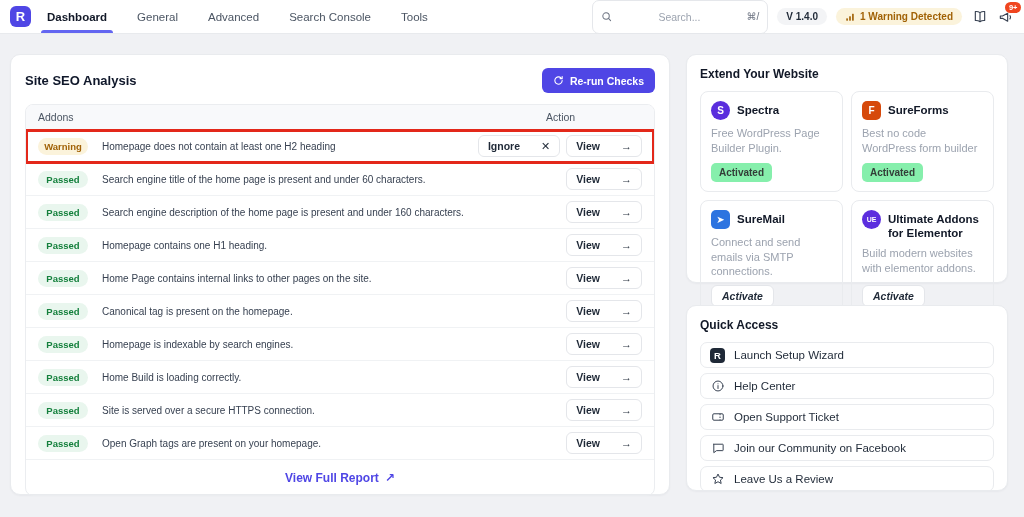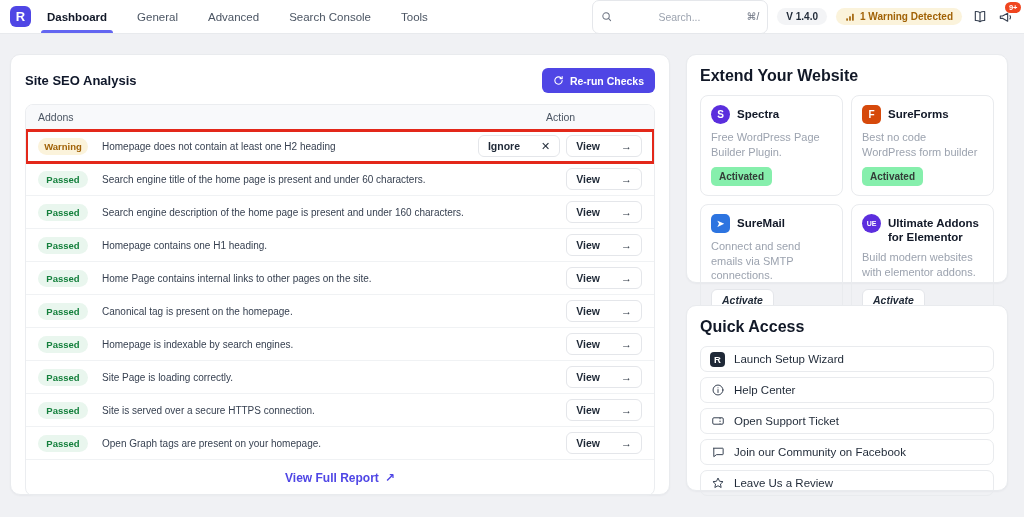--- a/index.html
+++ b/index.html
@@ -71,21 +71,21 @@
   .row-actions { display:flex; gap:6px; }
   .ghost-btn { background:#fff; border:1px solid #e4e6ea; border-radius:6px;
     height:22px; padding:0 9px; font-size:10.5px; font-weight:bold; color:#1f2937;
     display:flex; align-items:center; gap:21px; cursor:pointer; font-family:inherit; }
   .ghost-btn .glyph { font-size:11px; }
   .tfoot { text-align:center; padding:8px 0 9px; }
   .tfoot a { color:#4f46e5; font-size:12px; font-weight:bold; cursor:pointer;
     display:inline-flex; align-items:center; gap:6px; }
   
   .extend-card { left:686px; top:54px; width:322px; height:229px; padding:12px 13px; }
-  .side-title { font-size:16px; font-weight:bold; color:#111827; margin-bottom:10px; }
+  .side-title { font-size:12px; font-weight:bold; color:#111827; margin-bottom:10px; }
   .plugin-grid { display:grid; grid-template-columns:1fr 1fr; gap:8px;
     height:calc(100% - 22px); }
   .plugin { border:1px solid #e9ebee; border-radius:8px; padding:9px 10px;
     display:flex; flex-direction:column; }
   .p-head { display:flex; align-items:flex-start; gap:7px; margin-bottom:6px; }
   .p-icon { width:19px; height:19px; flex:none; color:#fff; font-weight:bold;
     display:flex; align-items:center; justify-content:center; }
   .p-icon.circle { border-radius:50%; }
   .p-icon.square { border-radius:5px; }
   .p-name { font-size:11.5px; font-weight:bold; color:#111827; line-height:1.25;
@@ -247,21 +247,21 @@
           <span class="row-text">Homepage is indexable by search engines.</span>
           <span class="row-actions">
             <button class="ghost-btn">
               <span>View</span>
               <span class="glyph">→</span>
             </button>
           </span>
         </div>
         <div class="row">
           <span class="status-badge passed">Passed</span>
-          <span class="row-text">Site Page is loading correctly.</span>
+          <span class="row-text">Home Build is loading correctly.</span>
           <span class="row-actions">
             <button class="ghost-btn">
               <span>View</span>
               <span class="glyph">→</span>
             </button>
           </span>
         </div>
         <div class="row">
           <span class="status-badge passed">Passed</span>
           <span class="row-text">Site is served over a secure HTTPS connection.</span>

